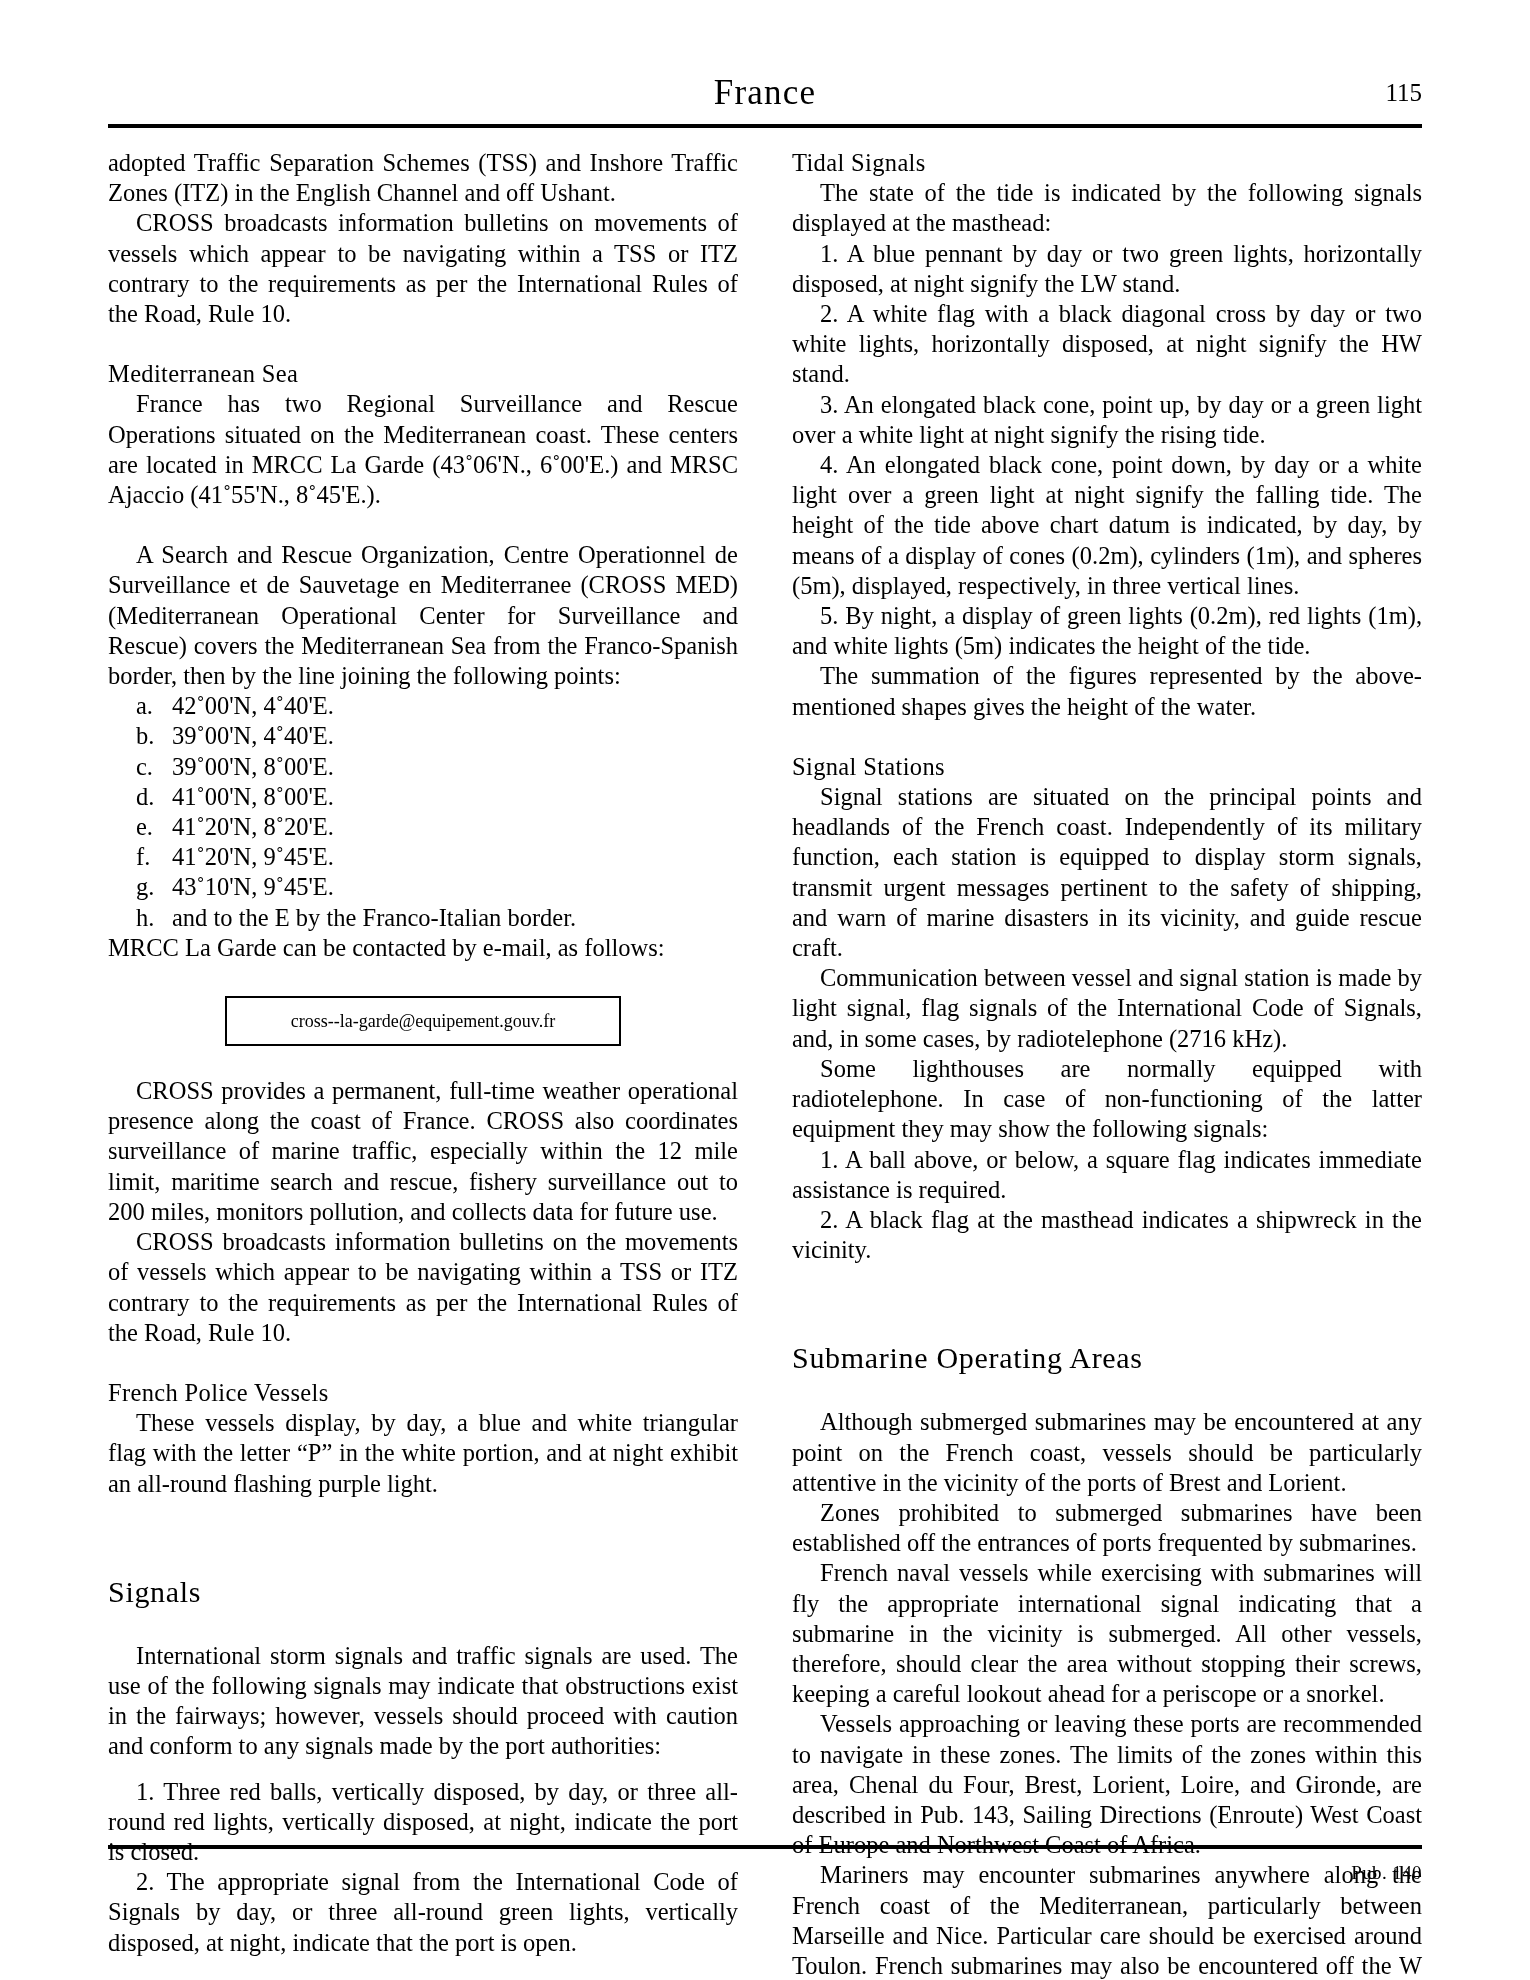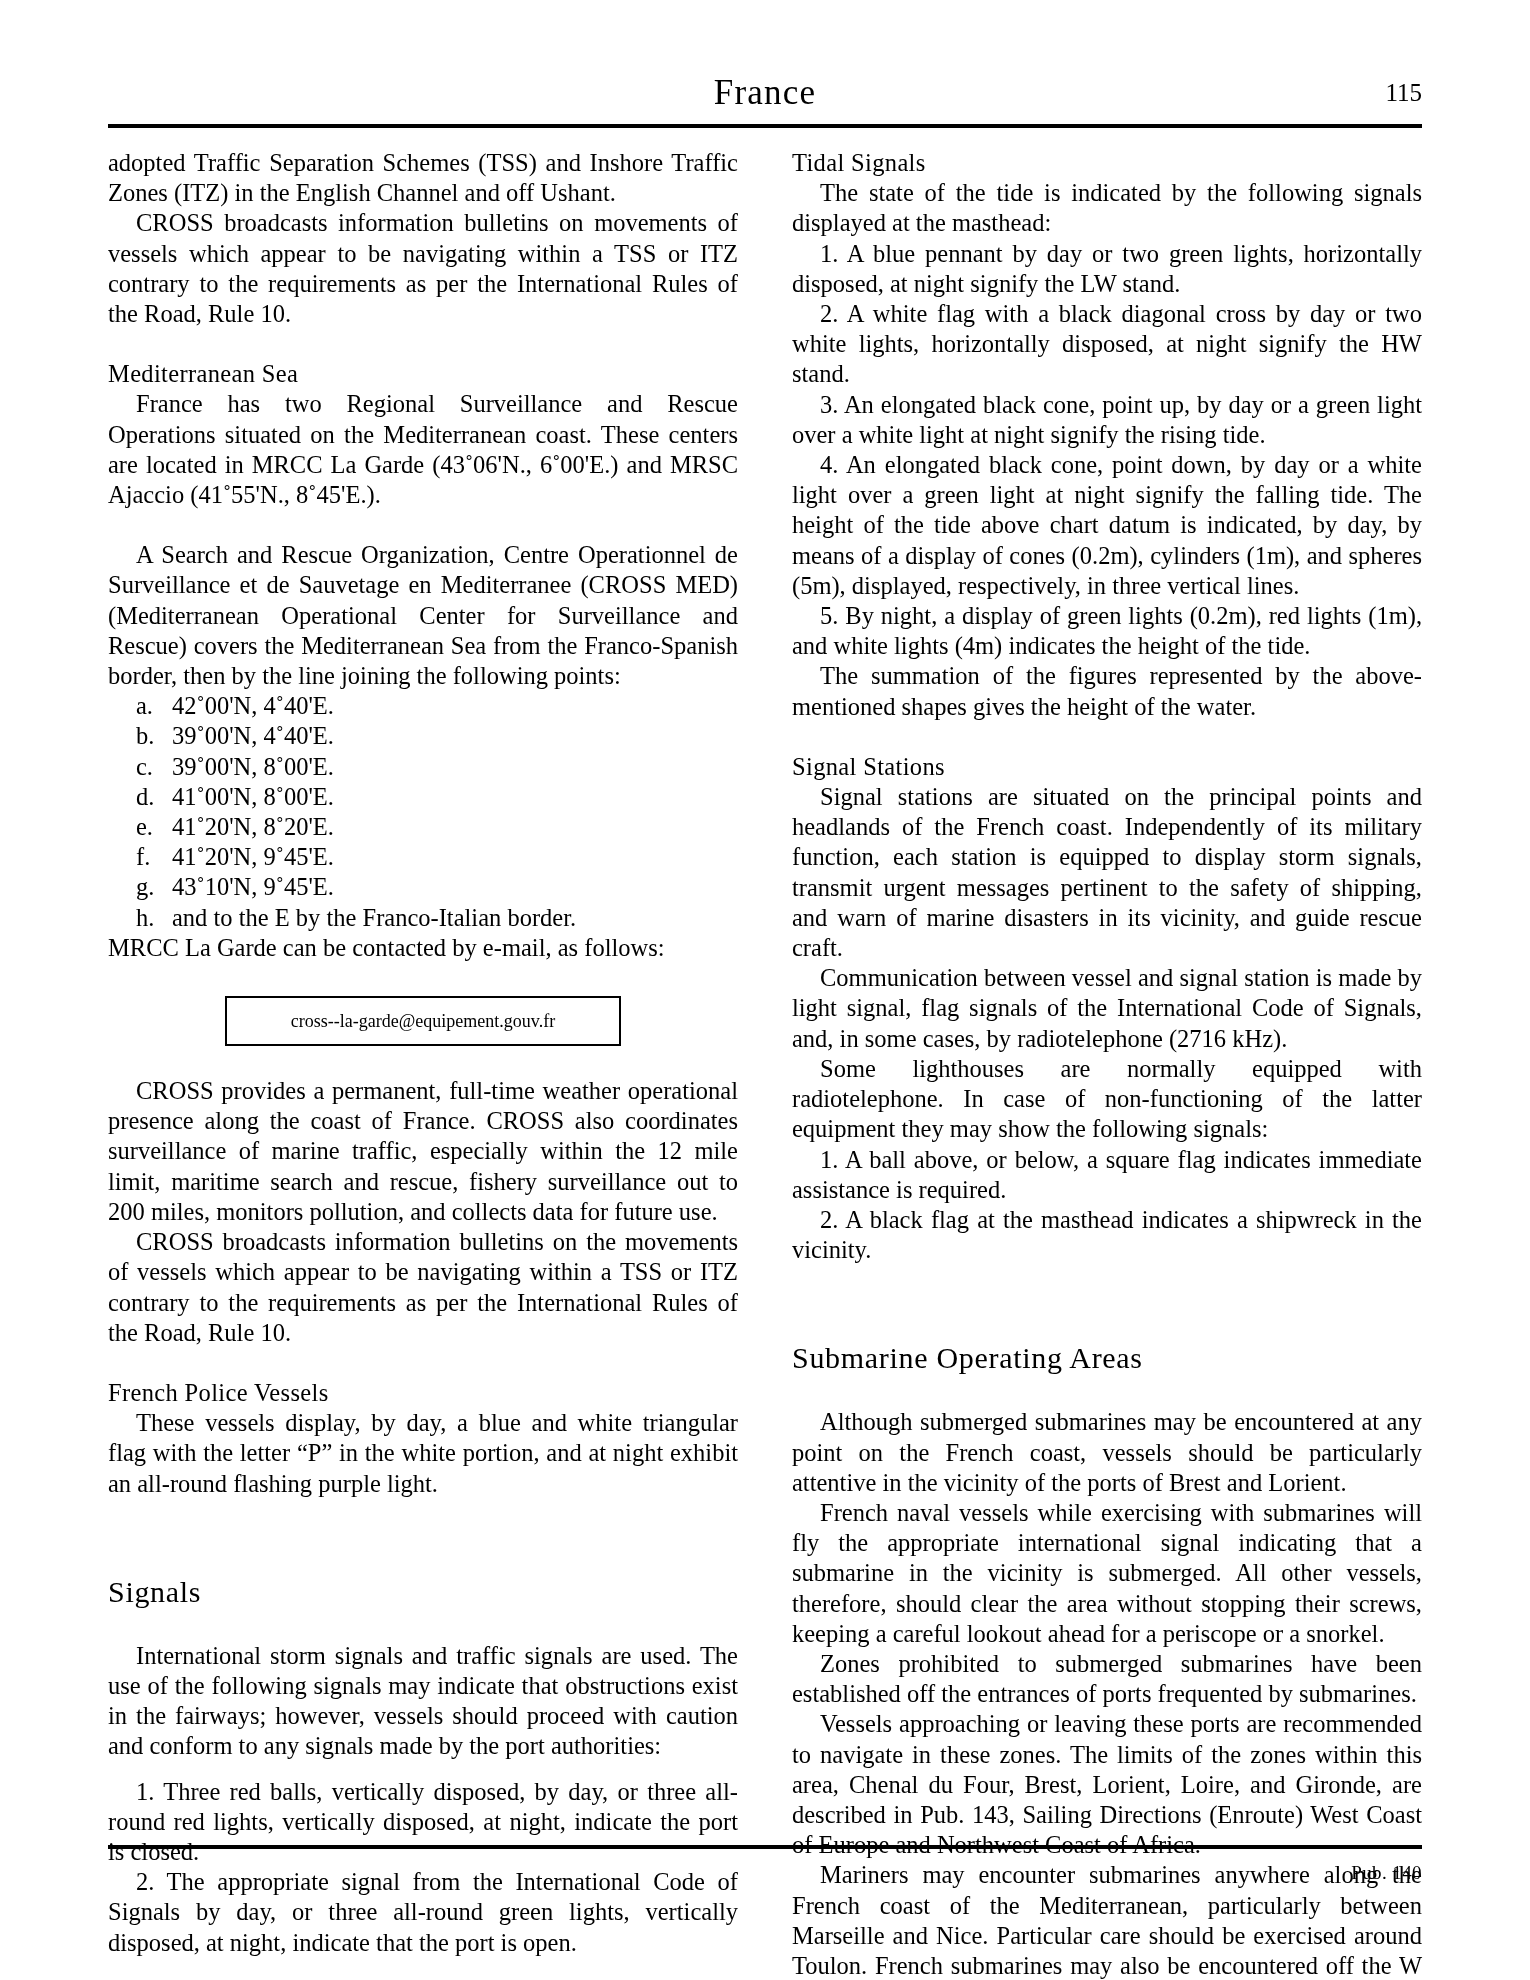--- a/index.html
+++ b/index.html
@@ -224,43 +224,43 @@
 
     <div class="col col-right">
 
       <h3 class="subhead">Tidal Signals</h3>
       <p class="indent">The state of the tide is indicated by the following signals displayed at the masthead:</p>
 
       <p class="indent">1.  A blue pennant by day or two green lights, horizontally disposed, at night signify the LW stand.</p>
       <p class="indent">2.  A white flag with a black diagonal cross by day or two white lights, horizontally disposed, at night signify the HW stand.</p>
       <p class="indent">3.  An elongated black cone, point up, by day or a green light over a white light at night signify the rising tide.</p>
       <p class="indent">4.  An elongated black cone, point down, by day or a white light over a green light at night signify the falling tide. The height of the tide above chart datum is indicated, by day, by means of a display of cones (0.2m), cylinders (1m), and spheres (5m), displayed, respectively, in three vertical lines.</p>
-      <p class="indent">5.  By night, a display of green lights (0.2m), red lights (1m), and white lights (4m) indicates the height of the tide.</p>
+      <p class="indent">5.  By night, a display of green lights (0.2m), red lights (1m), and white lights (5m) indicates the height of the tide.</p>
       <p class="indent">The summation of the figures represented by the above-mentioned shapes gives the height of the water.</p>
 
       <div class="spacer-md"></div>
 
       <h3 class="subhead">Signal Stations</h3>
       <p class="indent">Signal stations are situated on the principal points and headlands of the French coast. Independently of its military function, each station is equipped to display storm signals, transmit urgent messages pertinent to the safety of shipping, and warn of marine disasters in its vicinity, and guide rescue craft.</p>
       <p class="indent">Communication between vessel and signal station is made by light signal, flag signals of the International Code of Signals, and, in some cases, by radiotelephone (2716 kHz).</p>
       <p class="indent">Some lighthouses are normally equipped with radiotelephone. In case of non-functioning of the latter equipment they may show the following signals:</p>
 
       <p class="indent">1.  A ball above, or below, a square flag indicates immediate assistance is required.</p>
       <p class="indent">2.  A black flag at the masthead indicates a shipwreck in the vicinity.</p>
 
       <div class="spacer-lg"></div>
       <div class="spacer-md"></div>
 
       <h2 class="sectionhead">Submarine Operating Areas</h2>
 
       <div class="spacer-md"></div>
 
       <p class="indent">Although submerged submarines may be encountered at any point on the French coast, vessels should be particularly attentive in the vicinity of the ports of Brest and Lorient.</p>
+      <p class="indent">Zones prohibited to submerged submarines have been established off the entrances of ports frequented by submarines.</p>
       <p class="indent">French naval vessels while exercising with submarines will fly the appropriate international signal indicating that a submarine in the vicinity is submerged. All other vessels, therefore, should clear the area without stopping their screws, keeping a careful lookout ahead for a periscope or a snorkel.</p>
-      <p class="indent">Zones prohibited to submerged submarines have been established off the entrances of ports frequented by submarines.</p>
       <p class="indent">Vessels approaching or leaving these ports are recommended to navigate in these zones. The limits of the zones within this area, Chenal du Four, Brest, Lorient, Loire, and Gironde, are described in Pub. 143, Sailing Directions (Enroute) West Coast of Europe and Northwest Coast of Africa.</p>
       <p class="indent">Mariners may encounter submarines anywhere along the French coast of the Mediterranean, particularly between Marseille and Nice. Particular care should be exercised around Toulon. French submarines may also be encountered off the W coast of Corsica.</p>
 
     </div>
 
   </div>
 
   <div class="rule-bottom"></div>
   <div class="footer">Pub. 140</div>
 

